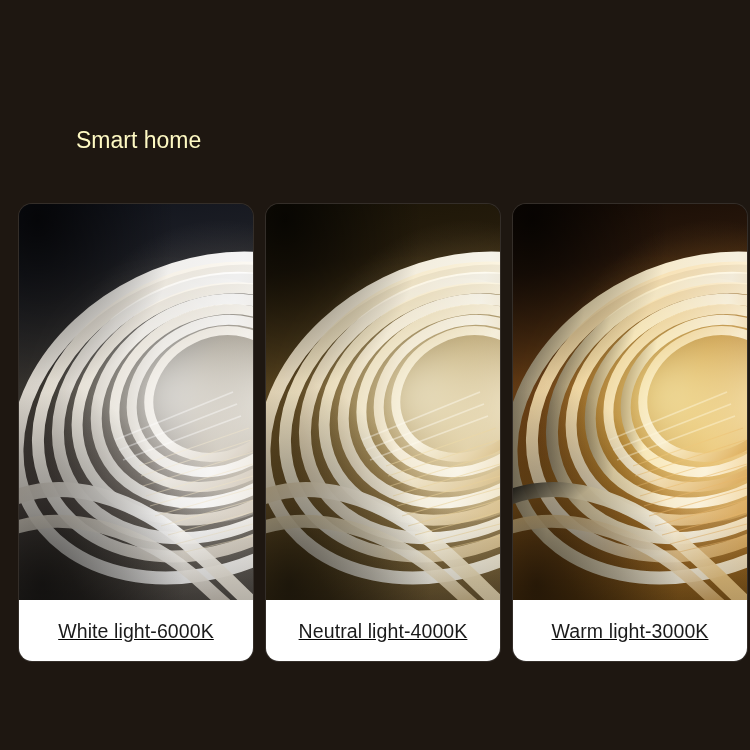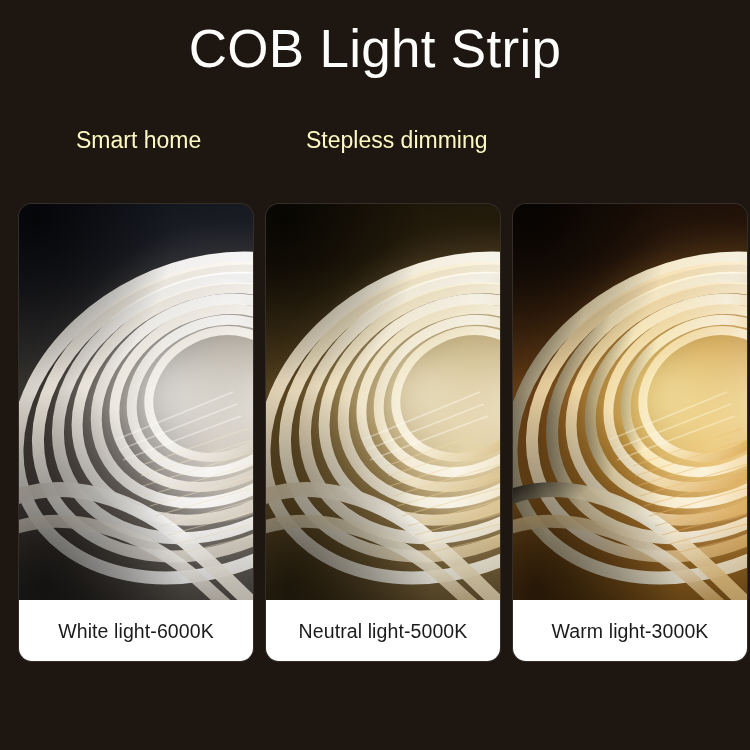--- a/index.html
+++ b/index.html
@@ -90,37 +90,35 @@
     background:
       radial-gradient(78% 66% at 10% 96%, rgba(0,0,0,.60) 0%, rgba(0,0,0,.28) 45%, rgba(0,0,0,0) 78%),
       radial-gradient(70% 52% at 8% 4%, rgba(0,0,0,.72) 0%, rgba(0,0,0,.26) 52%, rgba(0,0,0,0) 84%),
       linear-gradient(to bottom, rgba(0,0,0,0) 78%, rgba(0,0,0,.22) 100%);
   }
 
   
   .label{
     position:absolute;left:0;bottom:0;width:234px;height:61px;
     background:#ffffff;
-    display:flex;align-items:center;justify-content:center;
+    display:flex;align-items:center;justify-content:center;text-decoration:underline;
   }
   .label span{
     color:#1b1b1b;font-size:19.5px;line-height:22px;
     white-space:nowrap;letter-spacing:.1px;
   }
 </style>
 </head>
 <body style="background: rgb(30, 23, 17);">
 
 <div id="stage">
 
-  <div class="title">COB Light Strip</div>
 
   <div class="subrow">
     <div class="sub s0">Smart home</div>
-    <div class="sub s1">Stepless dimming</div>
   </div>
 
   <div class="cards">
 
     <div class="card c0">
       <div class="photo">
         <div class="base"></div>
         <div class="coil">
           <svg width="234" height="396" viewBox="0 0 234 396">
             <defs>
@@ -247,21 +245,21 @@
                   <path d="M100 246 L218 200"></path>
                 <path d="M104 256 L222 212"></path>
               </g>
             </g>
           </svg>
         </div>
         <div class="bloom"></div>
         <div class="vign"></div>
       </div>
       <div class="label">
-        <span>Neutral light-5000K</span>
+        <span>Neutral light-4000K</span>
       </div>
     </div>
 
     <div class="card c2">
       <div class="photo">
         <div class="base"></div>
         <div class="coil">
           <svg width="234" height="396" viewBox="0 0 234 396">
             <defs>
               <linearGradient id="g2a" x1="0" y1="0" x2="1" y2="0.55">

